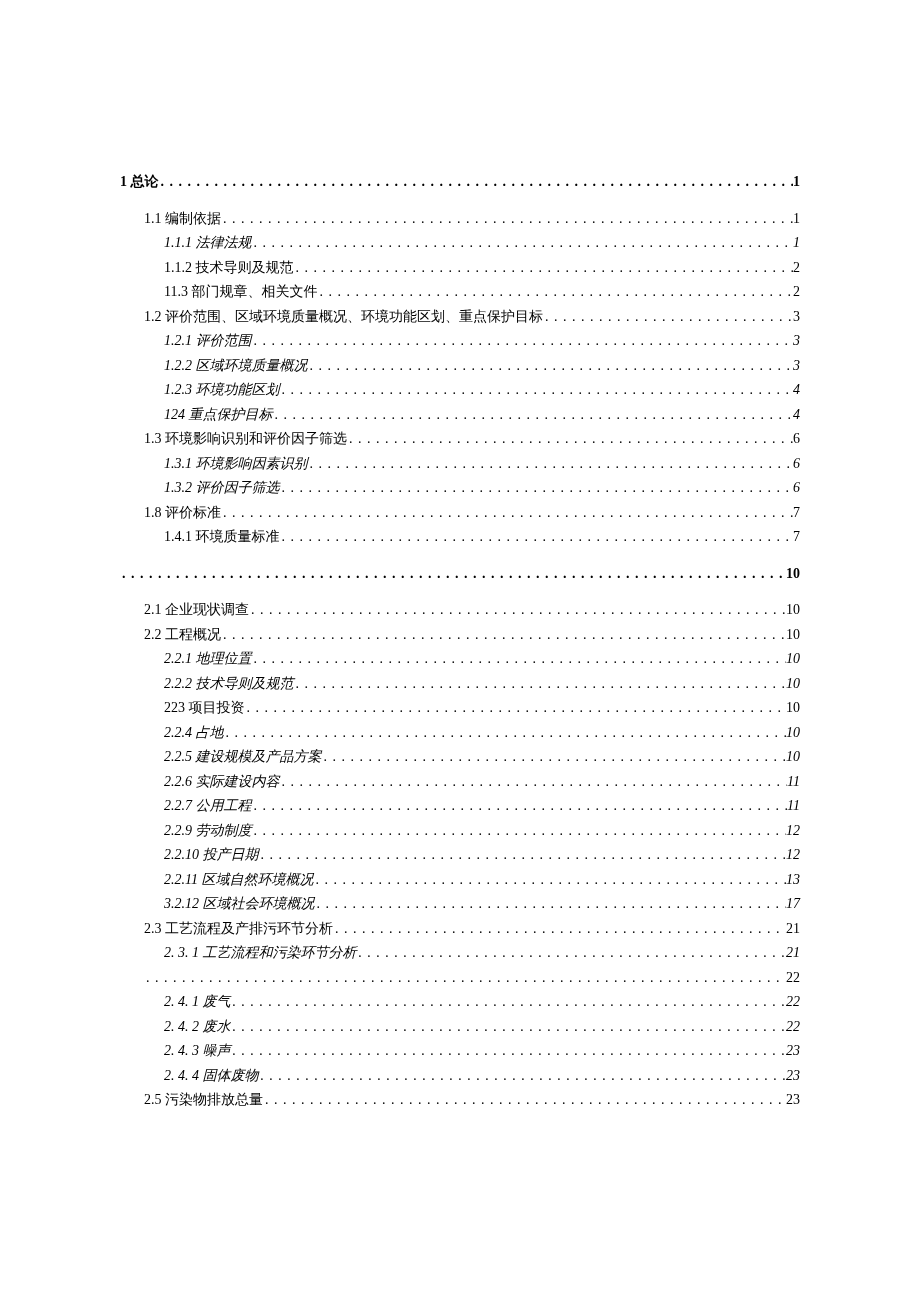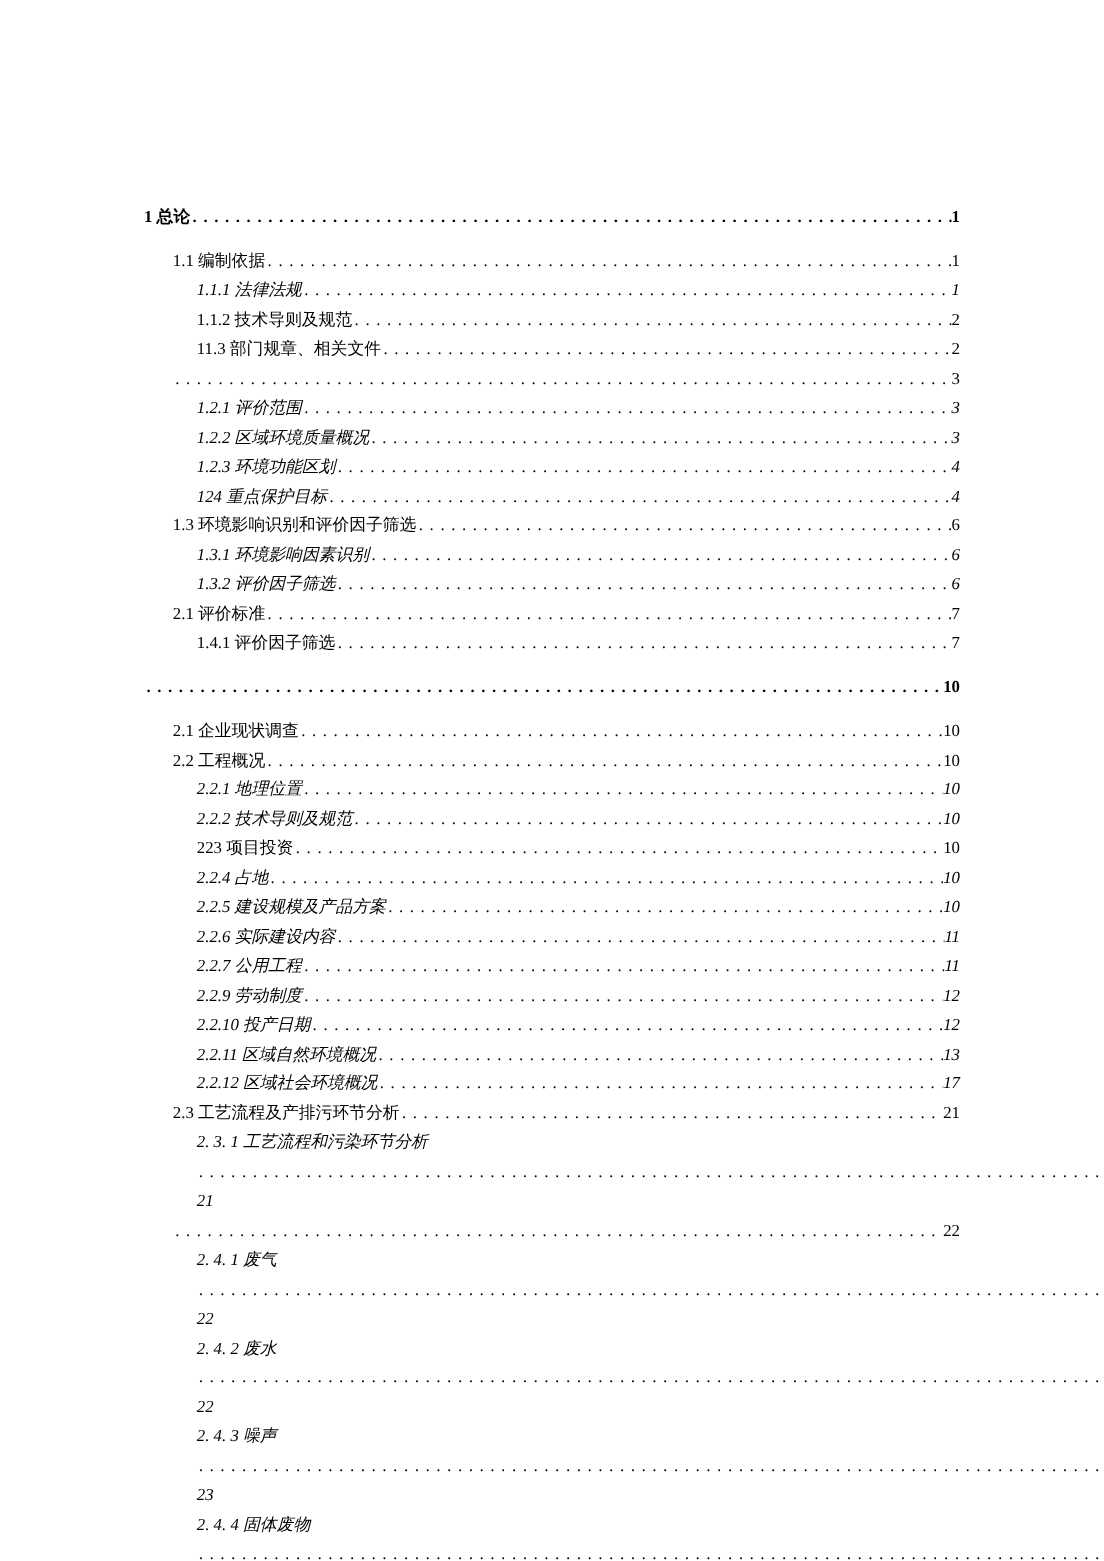--- a/index.html
+++ b/index.html
@@ -37,21 +37,21 @@
   }
   .toc-page {
     flex: 0 0 auto;
   }
   .lvl1 { padding-left: 0px;  font-weight: bold; }
   .lvl2 { padding-left: 24px; }
   .lvl3 { padding-left: 44px; }
   .italic .toc-label,
   .italic .toc-page { font-style: italic; }
   .gap-top { margin-top: 12px; }
-  .fk { font-family: "FangSong", "仿宋", "SimSun", serif; font-style: italic; flex-direction: column; }
+  .fk { font-family: "FangSong", "仿宋", "SimSun", serif; font-style: italic; }
 </style>
 </head>
 <body>
 
 <div class="page">
   <div id="toc-container">
       <div class="toc-line lvl1">
         <span class="toc-label">1 总论</span>
         <span class="toc-dots"></span>
         <span class="toc-page">1</span>
@@ -70,20 +70,21 @@
         <span class="toc-label">1.1.2  技术导则及规范</span>
         <span class="toc-dots"></span>
         <span class="toc-page">2</span>
       </div>
       <div class="toc-line lvl3">
         <span class="toc-label">11.3 部门规章、相关文件</span>
         <span class="toc-dots"></span>
         <span class="toc-page">2</span>
       </div>
       <div class="toc-line lvl2">
+        <span class="toc-label">1.2  评价范围、区域环境质量概况、环境功能区划、重点保护目标</span>
         <span class="toc-dots"></span>
         <span class="toc-page">3</span>
       </div>
       <div class="toc-line lvl3 italic">
         <span class="toc-label">1.2.1  评价范围</span>
         <span class="toc-dots"></span>
         <span class="toc-page">3</span>
       </div>
       <div class="toc-line lvl3 italic">
         <span class="toc-label">1.2.2  区域环境质量概况</span>
@@ -109,26 +110,26 @@
         <span class="toc-label">1.3.1  环境影响因素识别</span>
         <span class="toc-dots"></span>
         <span class="toc-page">6</span>
       </div>
       <div class="toc-line lvl3 italic">
         <span class="toc-label">1.3.2  评价因子筛选</span>
         <span class="toc-dots"></span>
         <span class="toc-page">6</span>
       </div>
       <div class="toc-line lvl2">
-        <span class="toc-label">2.1  评价标准</span>
+        <span class="toc-label">1.8  评价标准</span>
         <span class="toc-dots"></span>
         <span class="toc-page">7</span>
       </div>
       <div class="toc-line lvl3">
-        <span class="toc-label">1.4.1  评价因子筛选</span>
+        <span class="toc-label">1.4.1  环境质量标准</span>
         <span class="toc-dots"></span>
         <span class="toc-page">7</span>
       </div>
       <div class="toc-line lvl1 gap-top">
         <span class="toc-dots"></span>
         <span class="toc-page">10</span>
       </div>
       <div class="toc-line lvl2 gap-top">
         <span class="toc-label">2.1  企业现状调查</span>
         <span class="toc-dots"></span>
@@ -183,21 +184,21 @@
         <span class="toc-label">2.2.10   投产日期</span>
         <span class="toc-dots"></span>
         <span class="toc-page">12</span>
       </div>
       <div class="toc-line lvl3 italic">
         <span class="toc-label">2.2.11   区域自然环境概况</span>
         <span class="toc-dots"></span>
         <span class="toc-page">13</span>
       </div>
       <div class="toc-line lvl3 italic">
-        <span class="toc-label">2.2.12   区域社会环境概况</span>
+        <span class="toc-label">3.2.12   区域社会环境概况</span>
         <span class="toc-dots"></span>
         <span class="toc-page">17</span>
       </div>
       <div class="toc-line lvl2">
         <span class="toc-label">2.3  工艺流程及产排污环节分析</span>
         <span class="toc-dots"></span>
         <span class="toc-page">21</span>
       </div>
       <div class="toc-line lvl3 italic fk">
         <span class="toc-label">2. 3. 1 工艺流程和污染环节分析</span>

